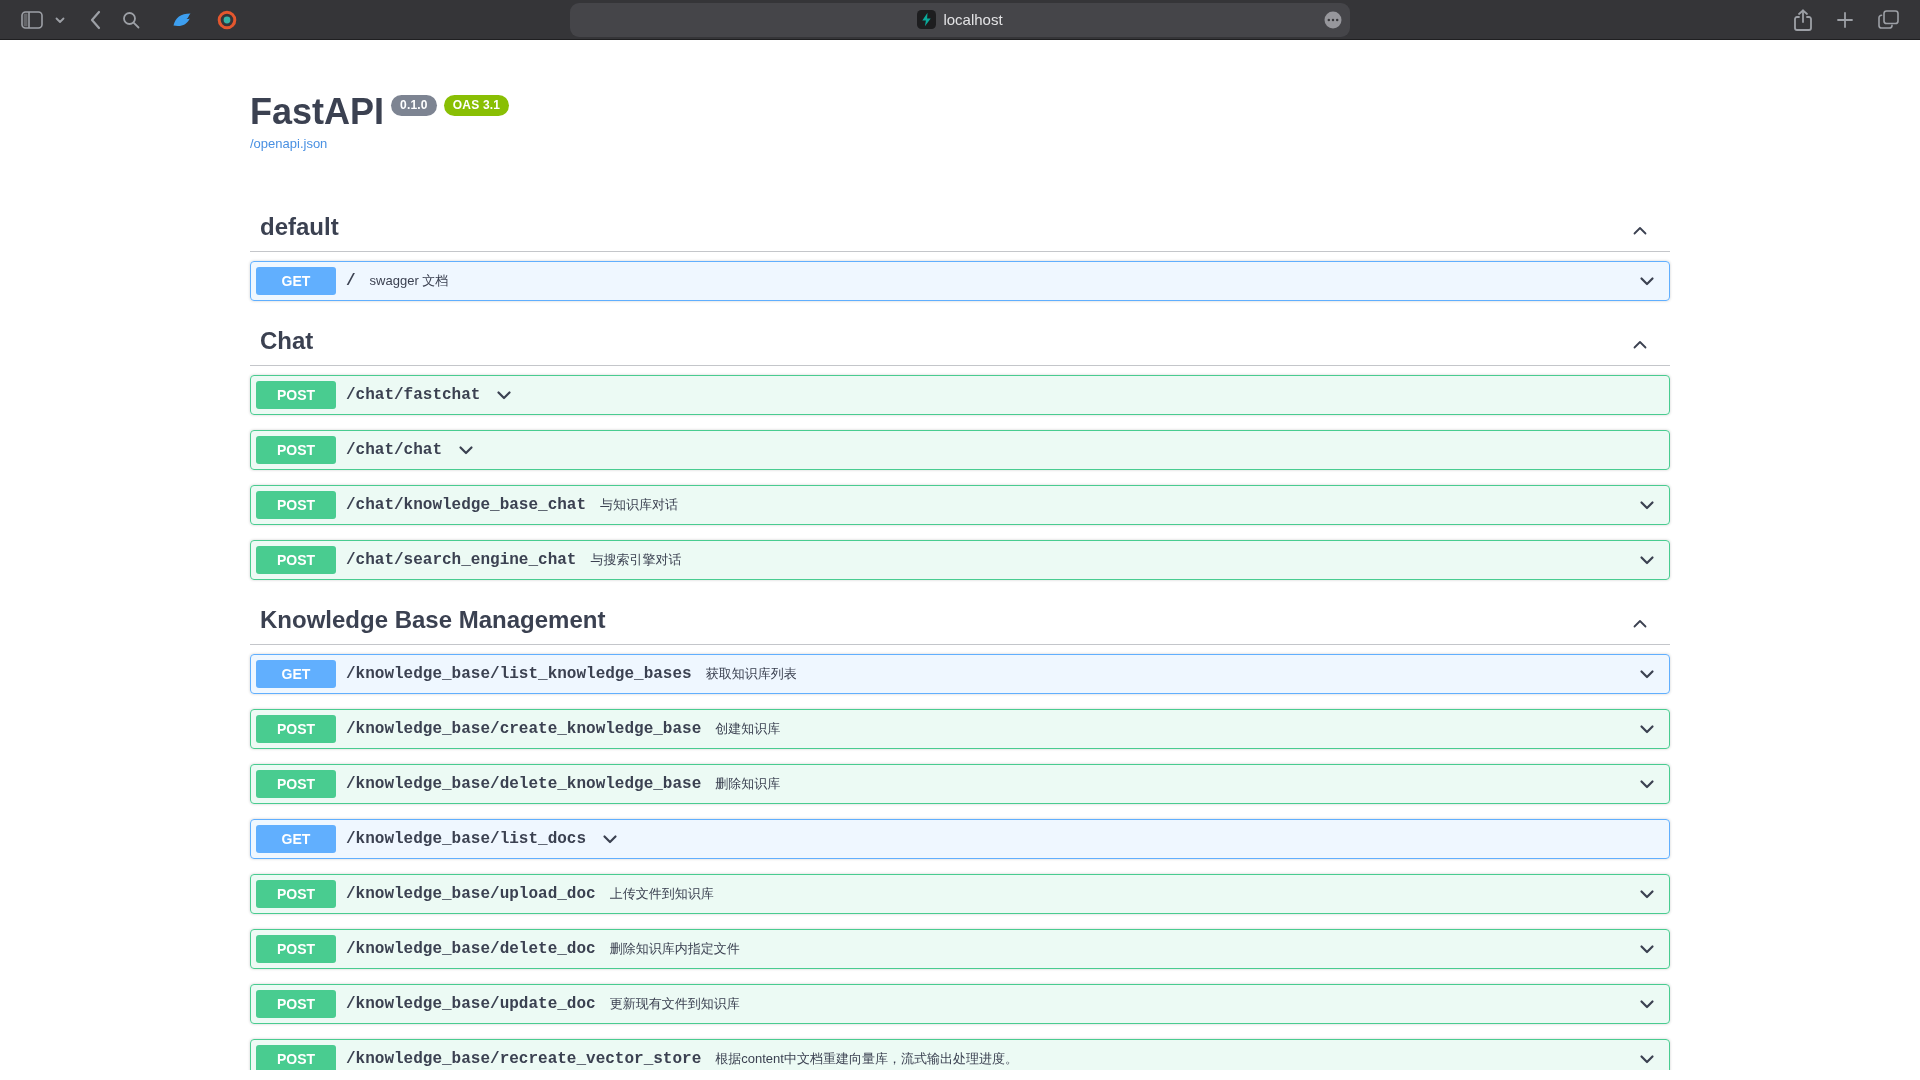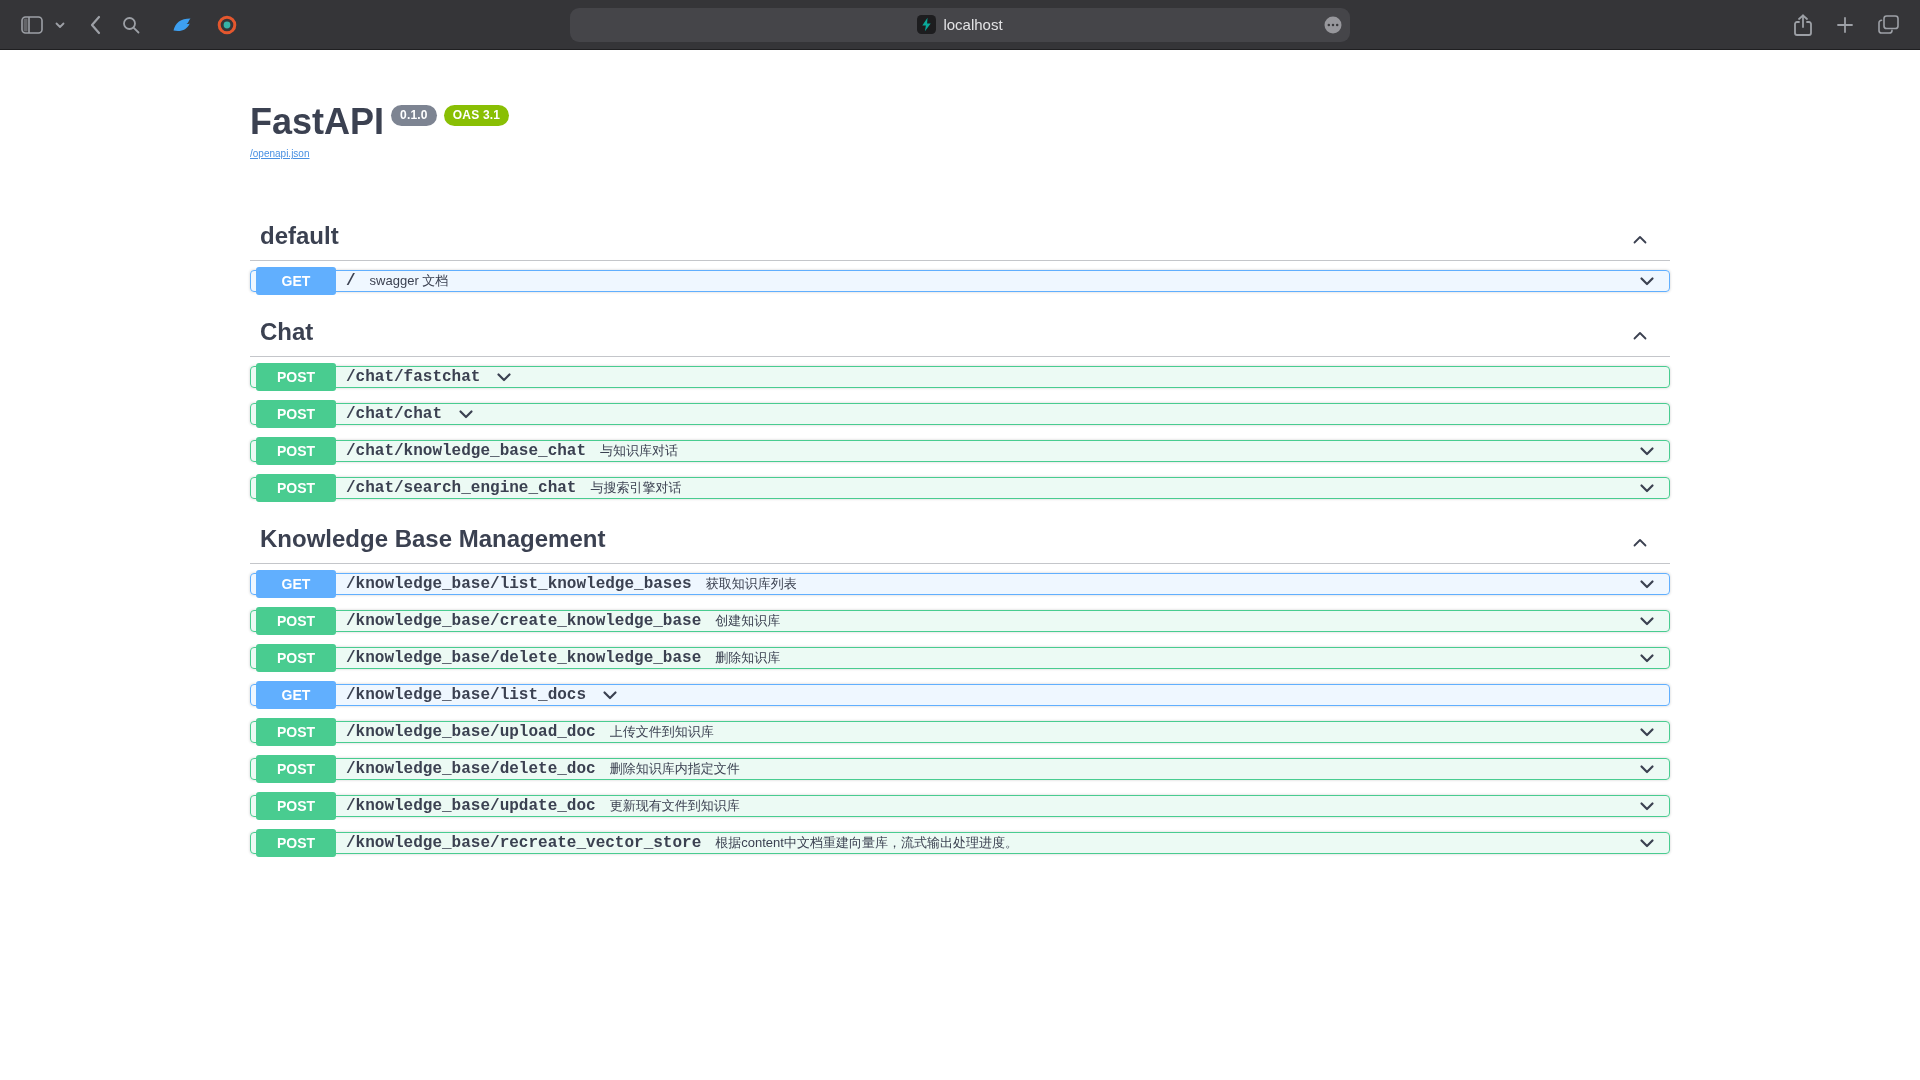--- a/index.html
+++ b/index.html
@@ -6,21 +6,21 @@
   * { box-sizing: border-box; margin: 0; padding: 0; }
   html,body { width: 1920px; height: 1080px; overflow: hidden; }
   body {
     font-family: "Liberation Sans", sans-serif;
     background: #ffffff;
   }
 
   
   .browser-toolbar {
     position: relative;
-    height: 50px;
+    height: 40px;
     background: var(--c-toolbar_bg, #353538);
     display: flex;
     align-items: center;
     padding: 16px 14px;
     border-bottom: 1px solid #1f1f21;
   }
   .toolbar-left, .toolbar-right { display: flex; align-items: center; }
   .toolbar-left { gap: 6px; }
   .toolbar-right { margin-left: auto; gap: 10px; }
   .tb-btn {
@@ -62,40 +62,40 @@
   .badge {
     display: inline-block; vertical-align: middle; position: relative; top: -9px;
     font-size: 12px; font-weight: 700; color: #fff;
     padding: 3px 9px; border-radius: 57px; margin-left: 7px;
     letter-spacing: .2px;
   }
   .badge.version { background: var(--c-version_badge, #7d8492); }
   .badge.oas { background: var(--c-oas_badge, #89bf04); }
   .spec-link {
     display: inline-block; margin-top: 3px;
-    color: var(--c-link, #4990e2); font-size: 10px;
-    text-decoration: underline; cursor: pointer;
+    color: var(--c-link, #4990e2); font-size: 13px;
+    cursor: pointer;
   }
 
   .opblock-tag {
     display: flex; align-items: flex-end; justify-content: space-between;
     padding: 10px 20px 10px 10px;
     border-bottom: 1px solid rgba(59,65,81,.3);
     cursor: pointer;
   }
   .tag-name {
     font-size: 24px; font-weight: 700; color: #3b4151;
     line-height: 29px;
   }
   .tag-arrow { display: flex; align-items: center; }
 
   .operations { padding-top: 9px; }
   .opblock {
     display: flex; align-items: center;
-    height: 22px;
+    height: 40px;
     margin-bottom: 15px;
     padding: 0 8px 0 5px;
     border-radius: 4px;
     border: 1px solid;
     box-shadow: 0 0 3px rgba(0,0,0,.19);
     cursor: pointer;
   }
   .opblock-get  { border-color: var(--c-get, #61affe);  background: var(--c-get_bg,  rgba(97,175,254,.1)); }
   .opblock-post { border-color: var(--c-post, #49cc90); background: var(--c-post_bg, rgba(73,204,144,.1)); }
   .method {

